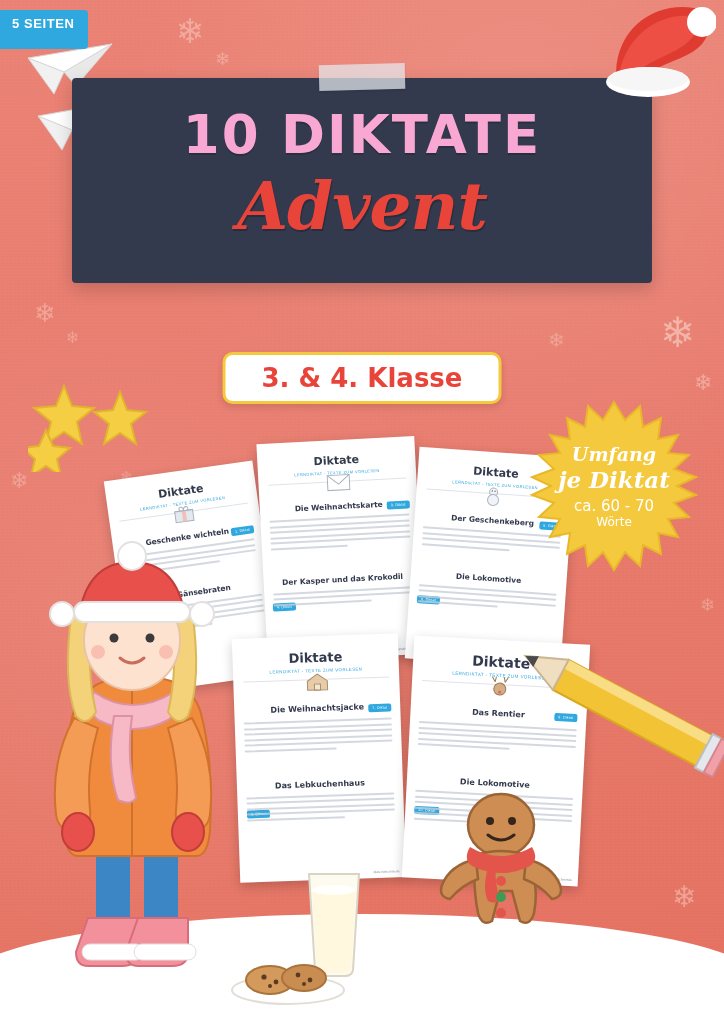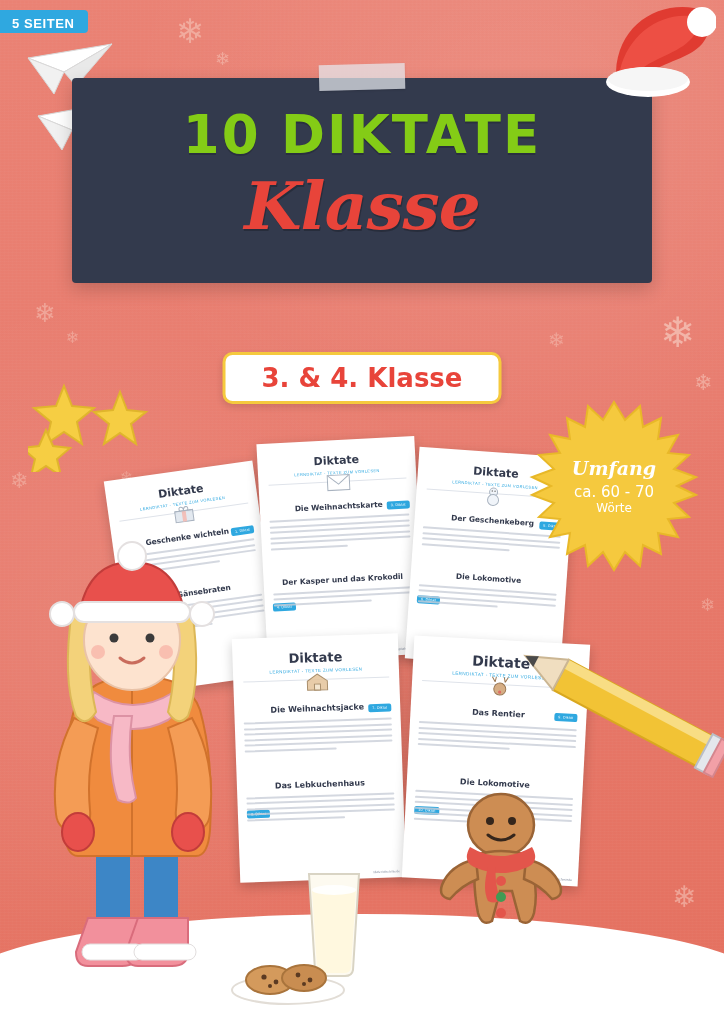--- a/index.html
+++ b/index.html
@@ -51,21 +51,21 @@
 
   
   .pages-badge {
     position: absolute;
     left: 0; top: 10px;
     background: #2fa8e0;
     color: #fff;
     font-weight: bold;
     font-size: 13px;
     letter-spacing: 0.6px;
-    padding: 6px 13px 2px 12px;
+    padding: 6px 13px 18px 12px;
     border-radius: 0 4px 4px 0;
     z-index: 40;
     font-family: "Liberation Sans", sans-serif;
   }
 
   
   .flake {
     position: absolute;
     color: #f7cbbf;
     opacity: 0.85;
@@ -92,21 +92,21 @@
   .tape {
     position: absolute;
     width: 86px; height: 26px;
     background: rgba(230,233,238,0.72);
     left: 50%; top: -14px;
     transform: translateX(-50%) rotate(-1.5deg);
     box-shadow: 0 1px 2px rgba(0,0,0,0.12);
   }
   .title-main {
     text-align: center;
-    color: #84cc16;
+    color: #f9a8d4;
     font-family: "DejaVu Sans", sans-serif;
     font-weight: bold;
     font-size: 53px;
     letter-spacing: 2px;
     margin-top: 26px;
     text-shadow: 0 2px 0 rgba(0,0,0,0.18);
   }
   .title-script {
     text-align: center;
     color: #e8443a;
@@ -304,21 +304,21 @@
       <ellipse cx="50" cy="79" rx="40" ry="12" fill="#f6f6f6"></ellipse>
       <circle cx="104" cy="22" r="15" fill="#ffffff"></circle>
     </svg>
   </div>
 
   <div class="pages-badge">5 SEITEN</div>
 
   <div class="title-card">
     <div class="tape"></div>
     <div class="title-main">10 DIKTATE</div>
-    <div class="title-script">Klasse</div>
+    <div class="title-script">Advent</div>
   </div>
 
 
   <div class="class-pill">3. &amp; 4. Klasse</div>
 
   <div class="stars-left">
     <svg width="140" height="90" viewBox="0 0 140 90">
       <g fill="#f6ce43" stroke="#e0b52c" stroke-width="2">
         <path d="M36 4 L44 24 L66 26 L49 40 L54 62 L36 50 L18 62 L23 40 L6 26 L28 24 Z"></path>
         <path d="M92 10 L99 28 L118 30 L103 42 L108 62 L92 51 L76 62 L81 42 L66 30 L85 28 Z"></path>
@@ -486,20 +486,21 @@
   </div>
 
   <div class="starburst">
     <svg width="172" height="172" viewBox="0 0 172 172">
       <g transform="translate(86,86)">
         <path id="burst" d="M0,-84 L11,-66 L26,-80 L29,-59 L47,-68 L44,-47 L64,-51 L54,-33 L75,-31 L60,-17 L82,-9 L63,0 L82,9 L60,17 L75,31 L54,33 L64,51 L44,47 L47,68 L29,59 L26,80 L11,66 L0,84 L-11,66 L-26,80 L-29,59 L-47,68 L-44,47 L-64,51 L-54,33 L-75,31 L-60,17 L-82,9 L-63,0 L-82,-9 L-60,-17 L-75,-31 L-54,-33 L-64,-51 L-44,-47 L-47,-68 L-29,-59 L-26,-80 L-11,-66 Z" fill="#f5c93e" stroke="#e8b828" stroke-width="2"></path>
       </g>
     </svg>
     <div class="sb-text">
       <div class="sb-l1">Umfang</div>
+      <div class="sb-l2">je Diktat</div>
       <div class="sb-l3">ca. 60 - 70</div>
       <div class="sb-l4">Wörte</div>
     </div>
   </div>
 
   <div class="pencil">
     <svg width="240" height="170" viewBox="0 0 240 170">
       <g transform="rotate(28 120 85)">
         <rect x="60" y="60" width="170" height="34" fill="#f2c335" stroke="#d9a81f" stroke-width="2"></rect>
         <rect x="60" y="60" width="170" height="10" fill="#f8dd84"></rect>

